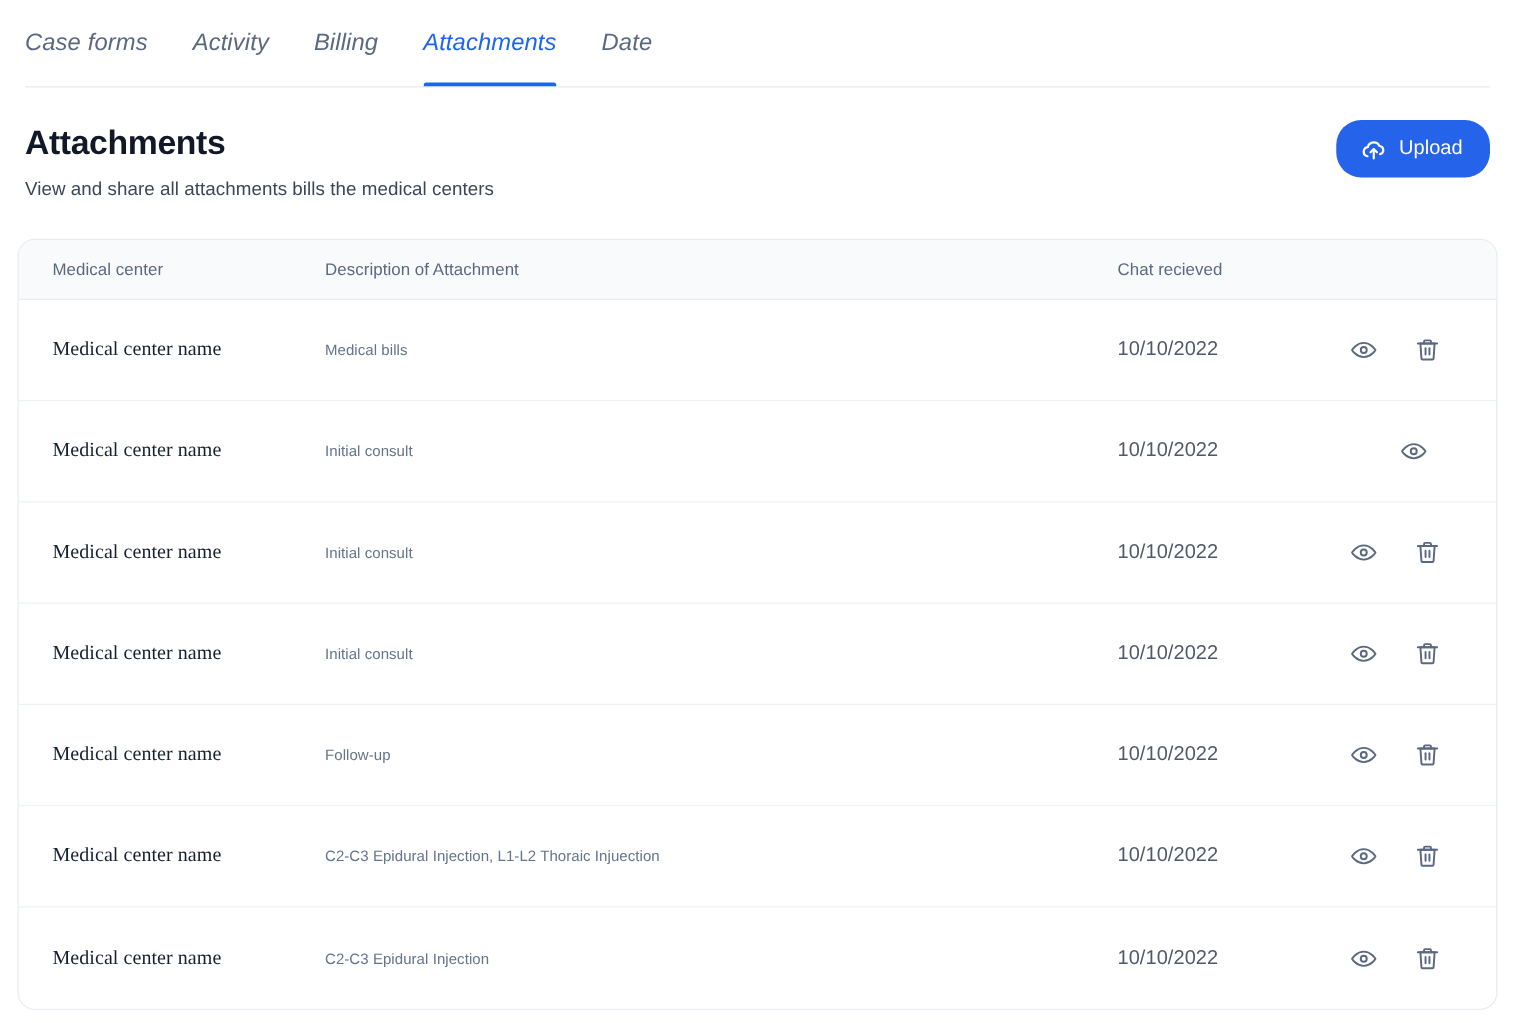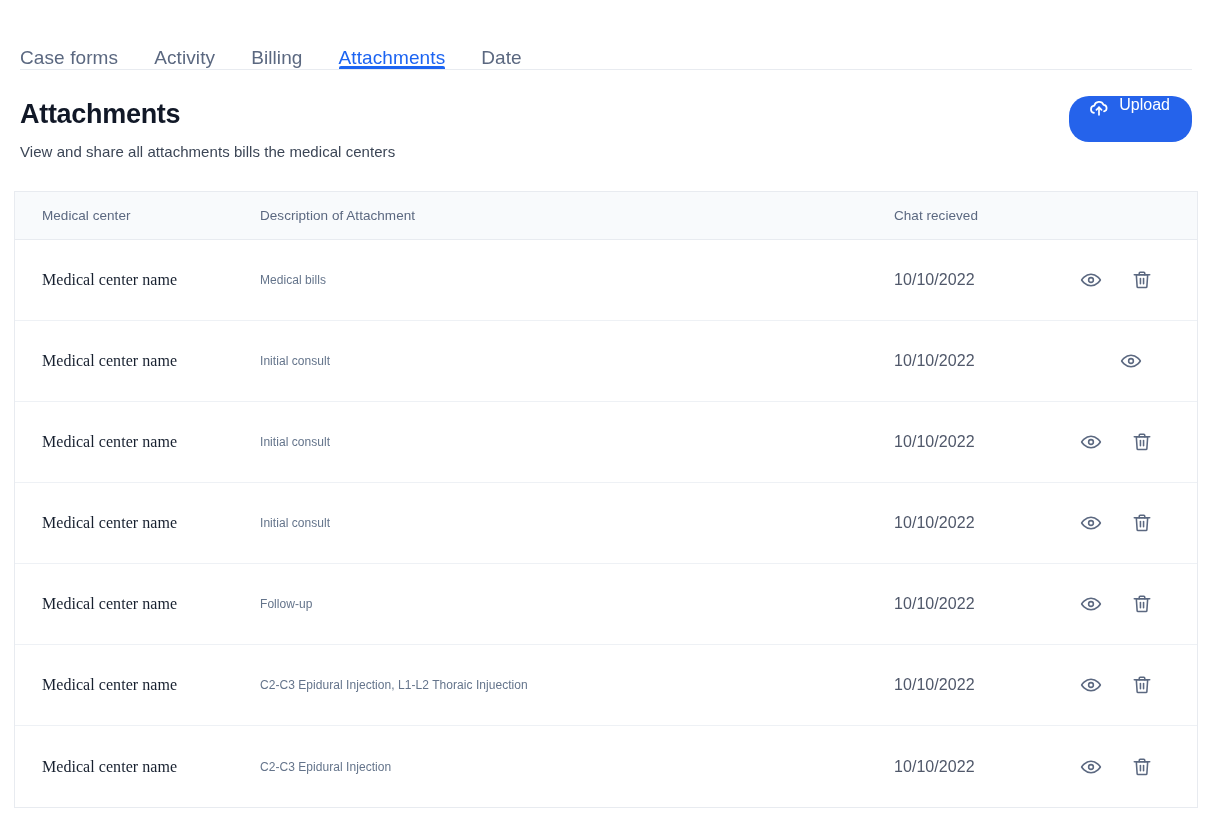--- a/index.html
+++ b/index.html
@@ -34,27 +34,28 @@
     left: 20px;
     right: 20px;
     bottom: 0;
     height: 1px;
     background: #E8EBF0;
   }
   .tab {
     position: relative;
     height: 69px;
     display: flex;
-    align-items: flex-end;
+    align-items: center;
     padding: 0 18px;
     font-size: 19px;
     color: #5B6880;
     cursor: pointer;
     white-space: nowrap;
     letter-spacing: 0.1px;
+    font-style: italic;
   }
   .tab:first-child { padding-left: 0; margin-left: 0; }
   .tab.active { color: #1C64F2; font-weight: 400; }
   .tab.active::after {
     content: "";
     position: absolute;
     left: 18px;
     right: 18px;
     bottom: 0;
     height: 3px;
@@ -82,39 +83,40 @@
   }
   .page-subtitle {
     margin-top: 13px;
     font-size: 15px;
     color: #3C4656;
     letter-spacing: 0.05px;
   }
 
   .upload-btn {
     display: inline-flex;
+    align-items: center;
     gap: 9px;
     height: 46px;
     padding: 0 22px 0 19px;
     background: #2563EB;
     color: #FFFFFF;
     border: none;
     border-radius: 20px;
     font-family: "Liberation Sans", sans-serif;
     font-size: 16px;
     cursor: pointer;
     margin-top: -2px;
   }
   .upload-btn svg { display: block; }
 
   
   .table-card {
     margin: 31px 14px 0 14px;
     border: 1px solid #E8EBF0;
-    border-radius: 0;
+    border-radius: 14px;
     background: #FFFFFF;
     overflow: hidden;
   }
 
   .t-row {
     display: flex;
     align-items: center;
     width: 100%;
   }
 

